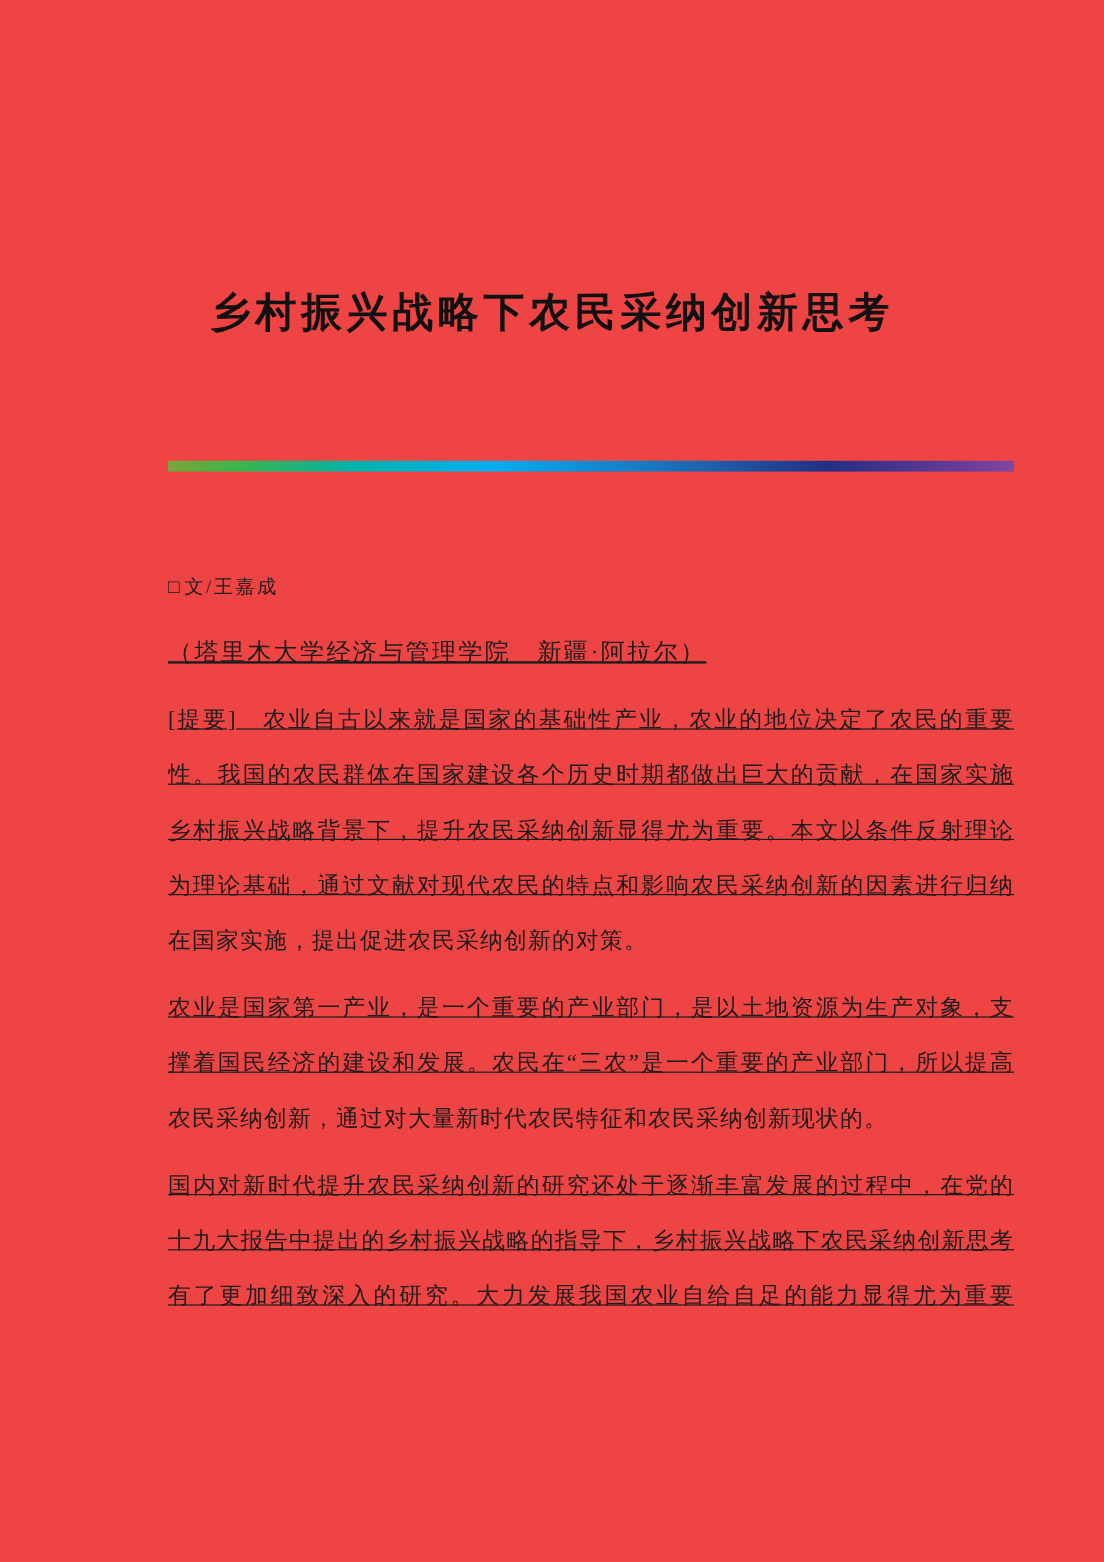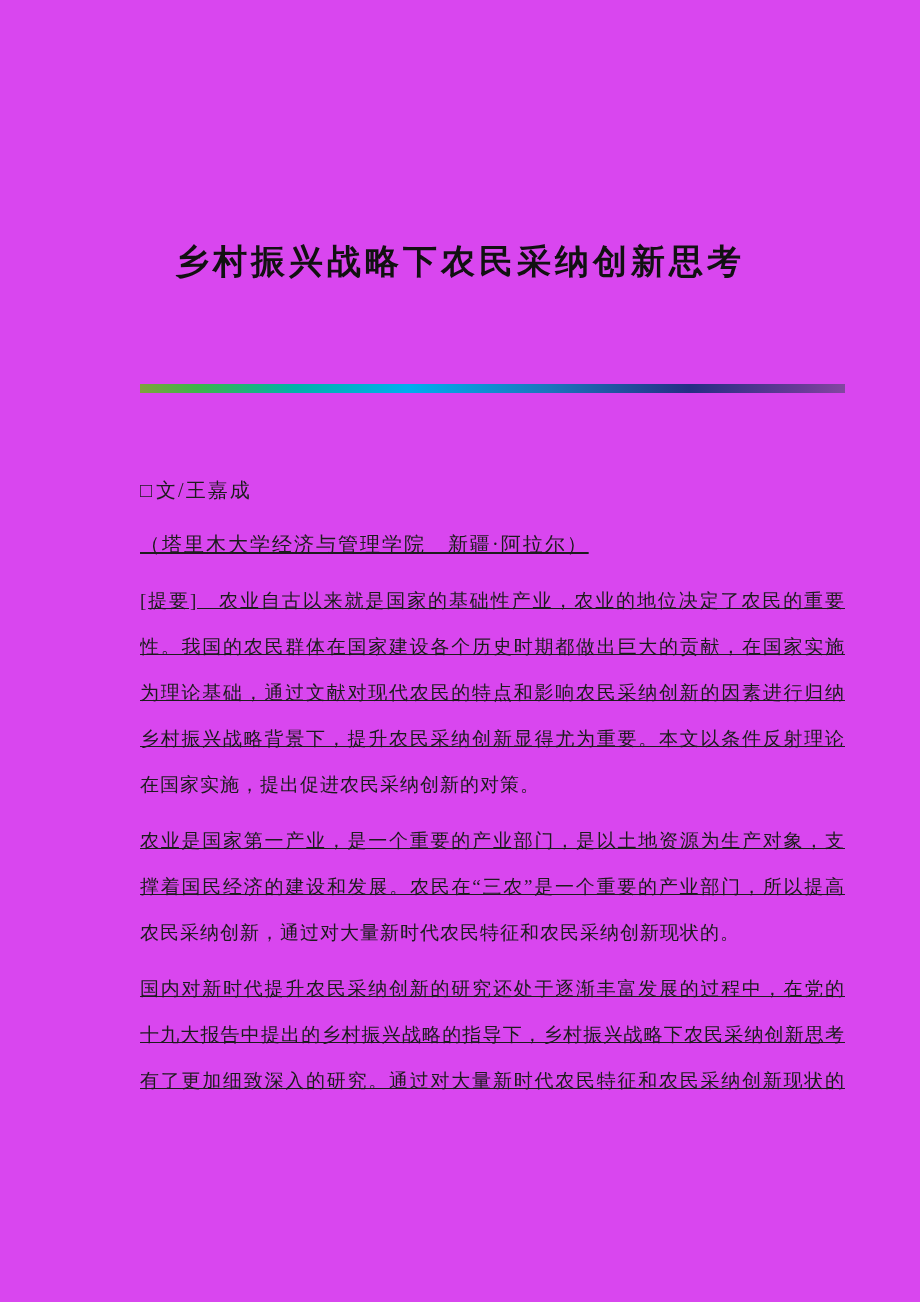--- a/index.html
+++ b/index.html
@@ -4,21 +4,21 @@
 <style>
   html, body {
     margin: 0;
     padding: 0;
     background: #ffffff;
   }
   .page {
     position: relative;
     width: 920px;
     height: 1302px;
-    background: #d946ef;
+    background: #ef4444;
     overflow: hidden;
     font-family: "Liberation Serif", "DejaVu Serif", serif;
     color: #1c1c1c;
   }
   .article-title {
     position: absolute;
     top: 213px;
     left: 0;
     width: 920px;
     text-align: center;
@@ -34,21 +34,21 @@
     left: 140px;
     top: 384px;
     width: 705px;
     height: 9px;
     
   }
   .byline {
     position: absolute;
     left: 140px;
     top: 476px;
-    font-size: 20px;
+    font-size: 16px;
     letter-spacing: 2px;
     line-height: 28px;
     white-space: nowrap;
   }
   .byline .marker {
     display: inline-block;
     margin-right: 2px;
   }
   .affiliation {
     position: absolute;
@@ -95,31 +95,31 @@
     <span class="marker">□</span><span>文/王嘉成</span>
   </div>
 
   <div class="affiliation">（塔里木大学经济与管理学院　新疆·阿拉尔）</div>
 
   <div class="content">
 
     <div class="para">
       <div class="line fill">[提要]　农业自古以来就是国家的基础性产业，农业的地位决定了农民的重要</div>
       <div class="line fill">性。我国的农民群体在国家建设各个历史时期都做出巨大的贡献，在国家实施</div>
+      <div class="line fill">乡村振兴战略背景下，提升农民采纳创新显得尤为重要。本文以条件反射理论</div>
       <div class="line fill">为理论基础，通过文献对现代农民的特点和影响农民采纳创新的因素进行归纳</div>
-      <div class="line fill">乡村振兴战略背景下，提升农民采纳创新显得尤为重要。本文以条件反射理论</div>
       <div class="line">在国家实施，提出促进农民采纳创新的对策。</div>
     </div>
 
     <div class="para">
       <div class="line fill">农业是国家第一产业，是一个重要的产业部门，是以土地资源为生产对象，支</div>
       <div class="line fill">撑着国民经济的建设和发展。农民在“三农”是一个重要的产业部门，所以提高</div>
       <div class="line">农民采纳创新，通过对大量新时代农民特征和农民采纳创新现状的。</div>
     </div>
 
     <div class="para">
       <div class="line fill">国内对新时代提升农民采纳创新的研究还处于逐渐丰富发展的过程中，在党的</div>
       <div class="line fill">十九大报告中提出的乡村振兴战略的指导下，乡村振兴战略下农民采纳创新思考</div>
-      <div class="line fill">有了更加细致深入的研究。通过对大量新时代农民特征和农民采纳创新现状的</div>
+      <div class="line fill">有了更加细致深入的研究。大力发展我国农业自给自足的能力显得尤为重要</div>
     </div>
 
   </div>
 </div>
 
 </body></html>

